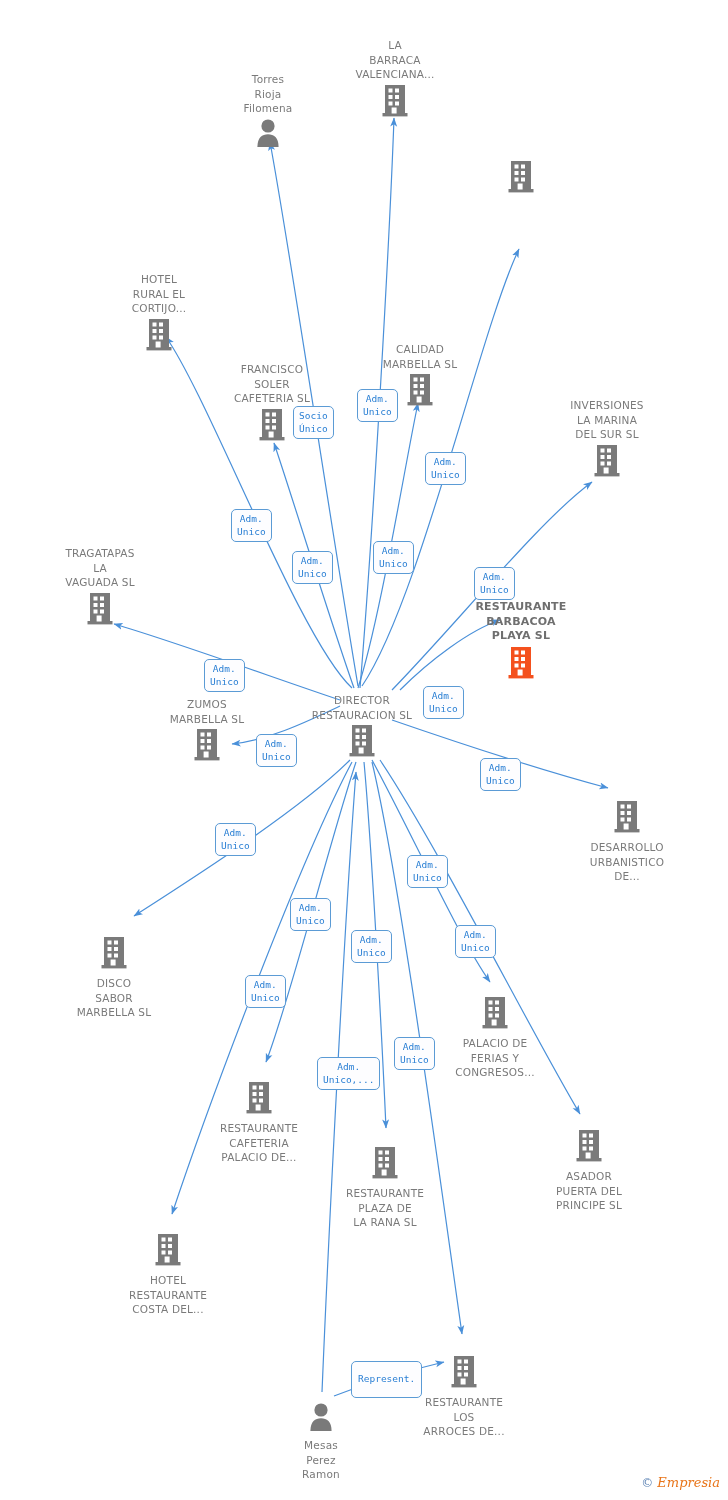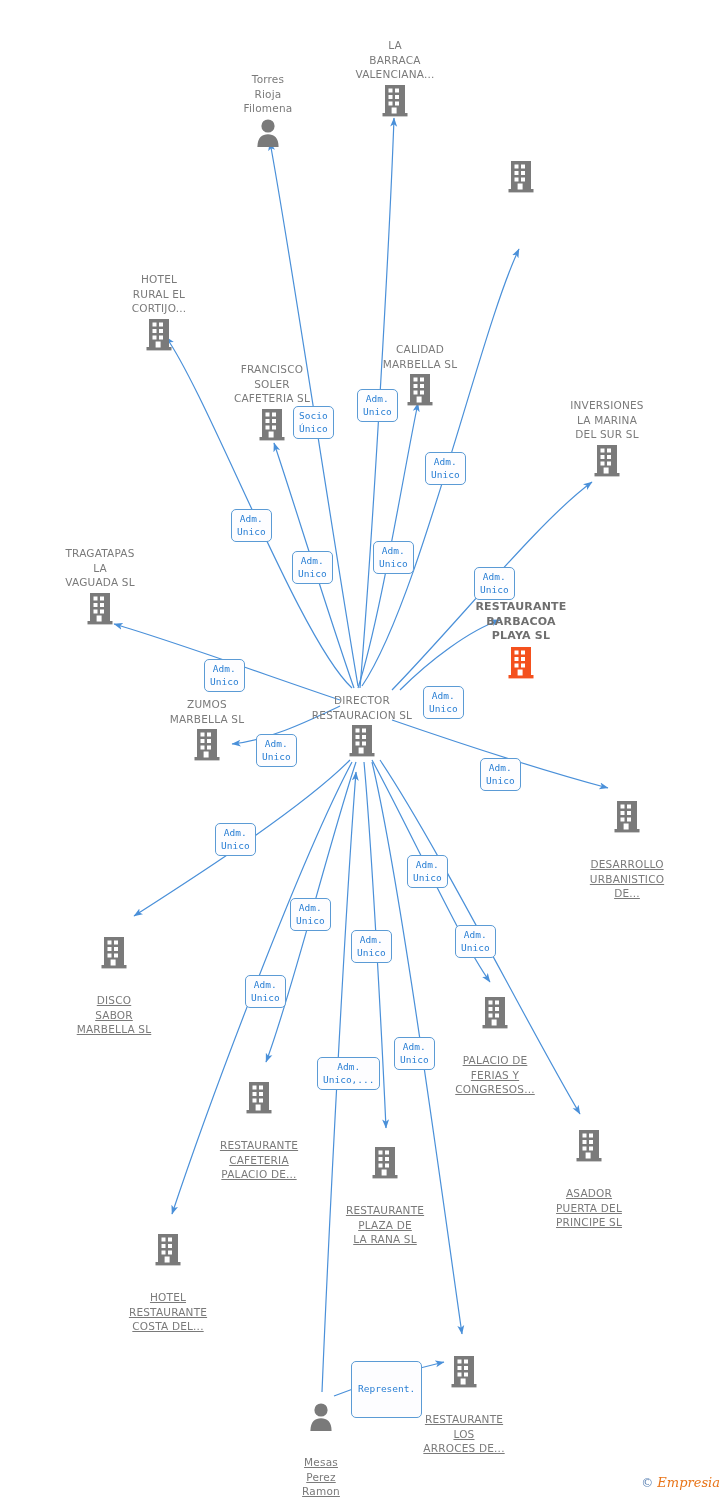--- a/index.html
+++ b/index.html
@@ -9,21 +9,21 @@
   }
   #canvas{position:absolute;left:0;top:0;width:728px;height:1500px;}
   svg.edges{position:absolute;left:0;top:0;width:728px;height:1500px;pointer-events:none;}
 
   .node{position:absolute;width:140px;margin-left:-70px;text-align:center;}
   .node .lbl{
     font-size:10.5px;line-height:14.5px;color:#7a7a7a;letter-spacing:0.2px;
     white-space:pre-line;
   }
   .node.highlight .lbl{color:#6f6f6f;font-weight:bold;font-size:11px;}
-  .node.below .lbl{margin-top:19px;text-decoration:underline;}
+  .node.below .lbl{margin-top:2px;}
   .node.above .icoWrap{margin-top:2px;}
 
   .badge{
     position:absolute;box-sizing:border-box;
     background:#fdfdff;border:1.3px solid #5b9bd5;border-radius:5px;
     color:#2a7fd4;font-size:9.5px;line-height:12.5px;
     padding:3px 5px;text-align:center;white-space:pre-line;
     font-family:"DejaVu Sans Mono", monospace;
     box-shadow:0 0 0 0 rgba(0,0,0,0);
   }
@@ -403,20 +403,20 @@
       <div class="badge" style="left: 455px; top: 925px; color: rgb(42, 127, 212);">Adm.
 Unico</div>
       <div class="badge" style="left: 351px; top: 930px; color: rgb(42, 127, 212);">Adm.
 Unico</div>
       <div class="badge" style="left: 245px; top: 975px; color: rgb(42, 127, 212);">Adm.
 Unico</div>
       <div class="badge" style="left: 394px; top: 1037px; color: rgb(42, 127, 212);">Adm.
 Unico</div>
       <div class="badge" style="left: 317px; top: 1057px; color: rgb(42, 127, 212);">Adm.
 Unico,...</div>
-      <div class="badge" style="left: 351px; top: 1361px; padding: 21px 6px; color: rgb(42, 127, 212);">Represent.</div>
+      <div class="badge" style="left: 351px; top: 1361px; padding: 11px 6px; color: rgb(42, 127, 212);">Represent.</div>
     </div>
 
   <div class="watermark">
     <span class="c">©</span>
     <span>Empresia</span>
   </div>
 </div>
 
 </body></html>

